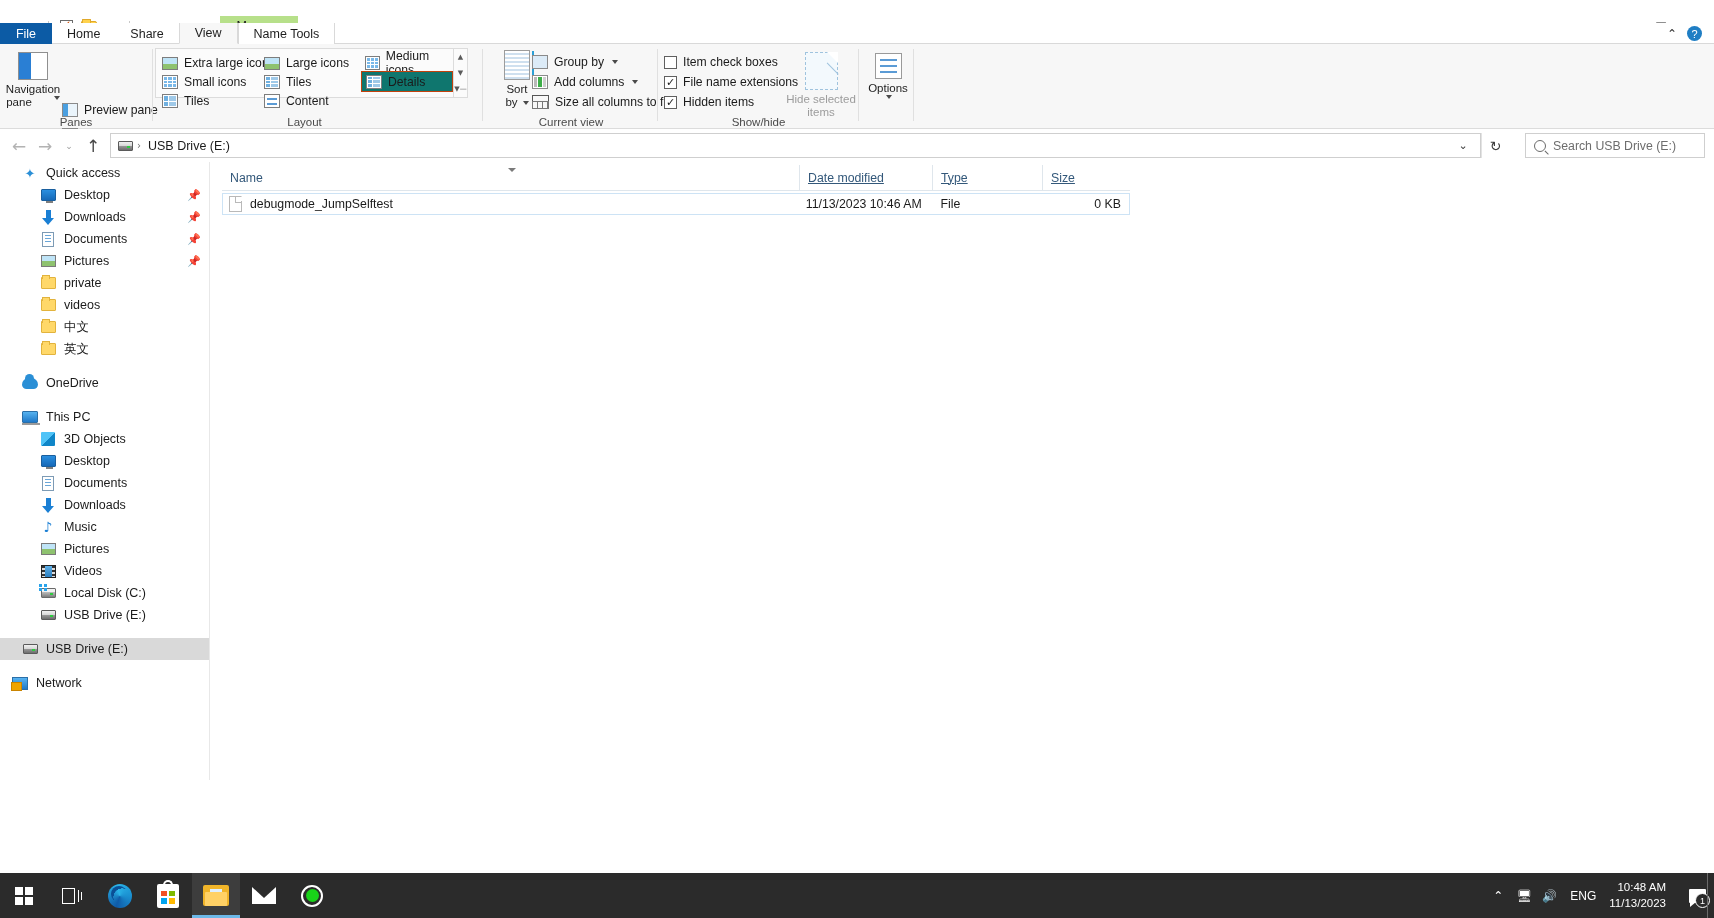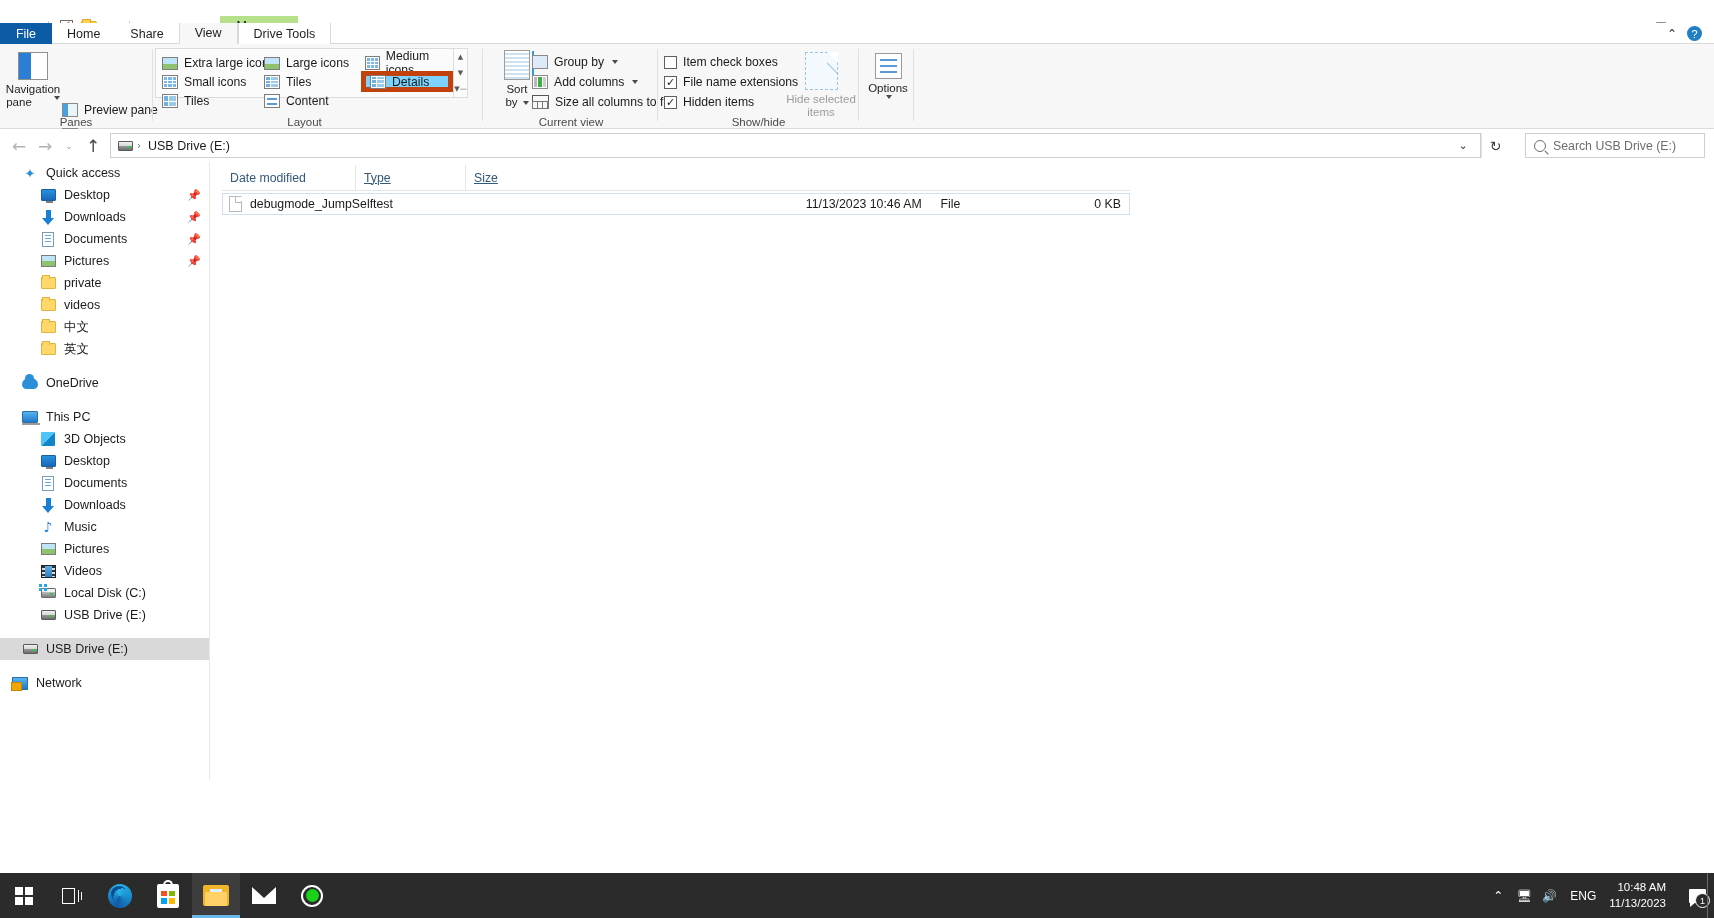--- a/index.html
+++ b/index.html
@@ -137,21 +137,21 @@
   .opt-ico { width: 27px; height: 26px; border: 1px solid #9a9a9a; background: #fff; display: flex; flex-direction: column; justify-content: space-around; padding: 3px 4px; }
   .opt-ico i { height: 2px; background: #5b9bd5; }
 
   .dd-caret { width: 0; height: 0; border-left: 3.5px solid transparent; border-right: 3.5px solid transparent; border-top: 4px solid #4a4a4a; margin-left: 2px; }
 
   .layout-box {
     position: absolute; top: 4px; left: 0; width: 299px; height: 50px;
     border: 1px solid #dcdcdc; background: #fbfbfb;
   }
   .layout-item { position: absolute; font-size: 12.2px; color: #1b1b1b; display: flex; align-items: center; gap: 6px; height: 16px; }
-  .layout-sel { background: #7dd3fc; border: 5px solid #c2410c; }
+  .layout-sel { background: #0f766e; border: 1px solid #c2410c; }
   .layout-scroll { position: absolute; right: 0; top: 4px; width: 14px; height: 50px; border: 1px solid #dcdcdc; border-left: none; background: #fbfbfb; display: flex; flex-direction: column; align-items: center; justify-content: space-around; }
   .layout-scroll span { font-size: 7px; color: #5a5a5a; font-family: "DejaVu Sans", sans-serif; }
 
   
   .addrbar {
     position: absolute; top: 129px; left: 0; width: 1714px; height: 33px;
     background: #ffffff; display: flex; align-items: center;
   }
   .navbtn { width: 26px; height: 26px; display: flex; align-items: center; justify-content: center; font-size: 17px; color: #b3b3b3; font-family: "DejaVu Sans", sans-serif; }
   .navbtn.up { color: #4a4a4a; }
@@ -345,21 +345,21 @@
       <div class="wc">❑</div>
       <div class="wc close">✕</div>
     </div>
   </div>
 
   <div class="tabstrip">
     <div class="tab file">File</div>
     <div class="tab">Home</div>
     <div class="tab">Share</div>
     <div class="tab active">View</div>
-    <div class="tab ctx">Drive Tools</div>
+    <div class="tab ctx">Name Tools</div>
     <div class="help-area">
       <span class="help-ico">⌃</span>
       <span class="help-q">?</span>
     </div>
   </div>
 
   <div class="ribbon">
 
     <div class="rgroup" style="left:0; width:152px;">
       <div class="bigbtn" style="position:absolute; left:8px; top:8px; width:50px;">
@@ -738,20 +738,24 @@
     <div class="navitem" style="padding-left:12px;">
       <span class="ic">
           <span class="i-net"></span>
         </span>
       <span>Network</span>
     </div>
   </div>
 
   <div class="listpane">
     <div class="colhdr">
+      <div class="col col-name">
+        <span>Name</span>
+        <span class="sort-caret"></span>
+      </div>
       <div class="col col-date">
         <span>Date modified</span>
       </div>
       <div class="col col-type">
         <span>Type</span>
       </div>
       <div class="col col-size">
         <span>Size</span>
       </div>
     </div>

